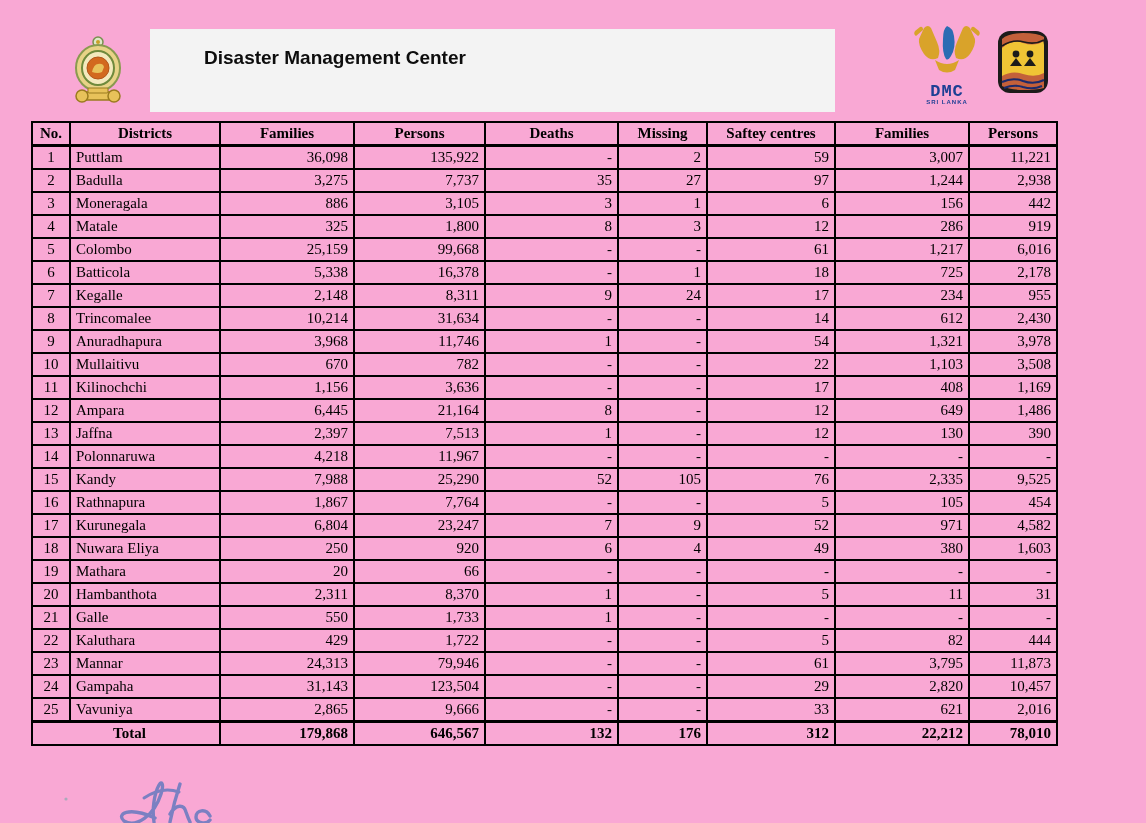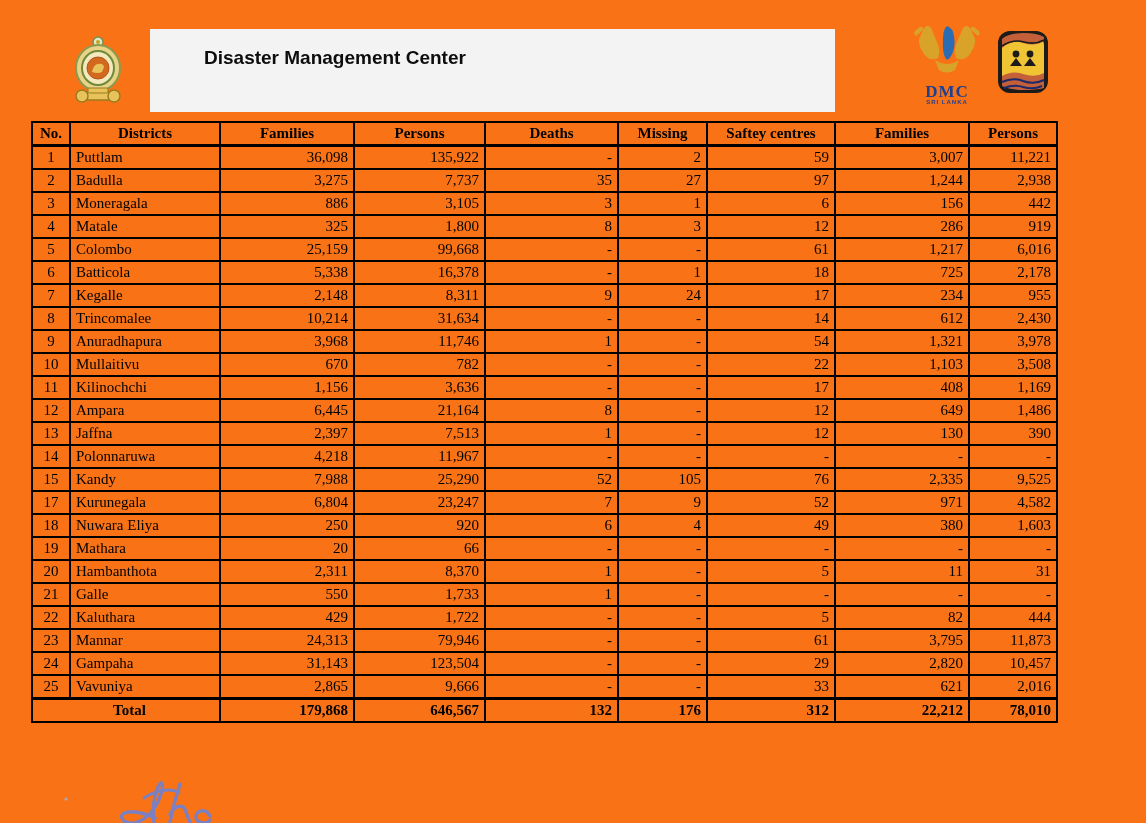--- a/index.html
+++ b/index.html
@@ -1,26 +1,26 @@
 <!DOCTYPE html>
 <html><head>
 <meta charset="utf-8">
 <style>
   html,body{margin:0;padding:0;background:#fff;}
   .page{
-    position:relative;width:1146px;height:823px;background:#f97316;overflow:hidden;
+    position:relative;width:1146px;height:823px;background:#f9a8d4;overflow:hidden;
     font-family:"Liberation Serif", serif;color:#000;
   }
   .title-band{position:absolute;left:150px;top:29px;width:685px;height:83px;background:#f3f3f3;}
   .emblem{position:absolute;left:72px;top:36px;width:52px;height:72px;}
   .title-block{position:absolute;left:204px;top:46px;font-family:"Liberation Sans",sans-serif;font-weight:bold;color:#0d0d0d;}
   .title-line1{font-size:19px;line-height:24px;margin-bottom:9px;}
   .title-line2{font-size:19px;line-height:24px;}
   .dmc-logo{position:absolute;left:908px;top:22px;width:78px;height:86px;text-align:center;}
-  .dmc-text{font-family:Liberation Serif, serif;font-weight:bold;color:#1d3f94;font-size:17px;line-height:15px;letter-spacing:1px;}
+  .dmc-text{font-family:Liberation Mono, monospace;font-weight:bold;color:#1d3f94;font-size:17px;line-height:15px;letter-spacing:1px;}
   .dmc-sub{font-family:"Liberation Sans",sans-serif;font-weight:bold;color:#1d3f94;font-size:6px;letter-spacing:1px;}
   .ndrsc-logo{position:absolute;left:997px;top:30px;width:52px;height:64px;}
 
   table.report{
     position:absolute;left:31px;top:121px;width:1025px;
     border-collapse:collapse;table-layout:fixed;
   }
   table.report th, table.report td{
     border:2px solid #000;
     font-size:15px;line-height:19px;height:21px;
@@ -273,20 +273,31 @@
           <td class="c-district">Kandy</td>
           <td class="c-num">7,988</td>
           <td class="c-num">25,290</td>
           <td class="c-num">52</td>
           <td class="c-num">105</td>
           <td class="c-num">76</td>
           <td class="c-num">2,335</td>
           <td class="c-num">9,525</td>
         </tr>
         <tr>
+          <td class="c-no">16</td>
+          <td class="c-district">Rathnapura</td>
+          <td class="c-num">1,867</td>
+          <td class="c-num">7,764</td>
+          <td class="c-num">-</td>
+          <td class="c-num">-</td>
+          <td class="c-num">5</td>
+          <td class="c-num">105</td>
+          <td class="c-num">454</td>
+        </tr>
+        <tr>
           <td class="c-no">17</td>
           <td class="c-district">Kurunegala</td>
           <td class="c-num">6,804</td>
           <td class="c-num">23,247</td>
           <td class="c-num">7</td>
           <td class="c-num">9</td>
           <td class="c-num">52</td>
           <td class="c-num">971</td>
           <td class="c-num">4,582</td>
         </tr>

